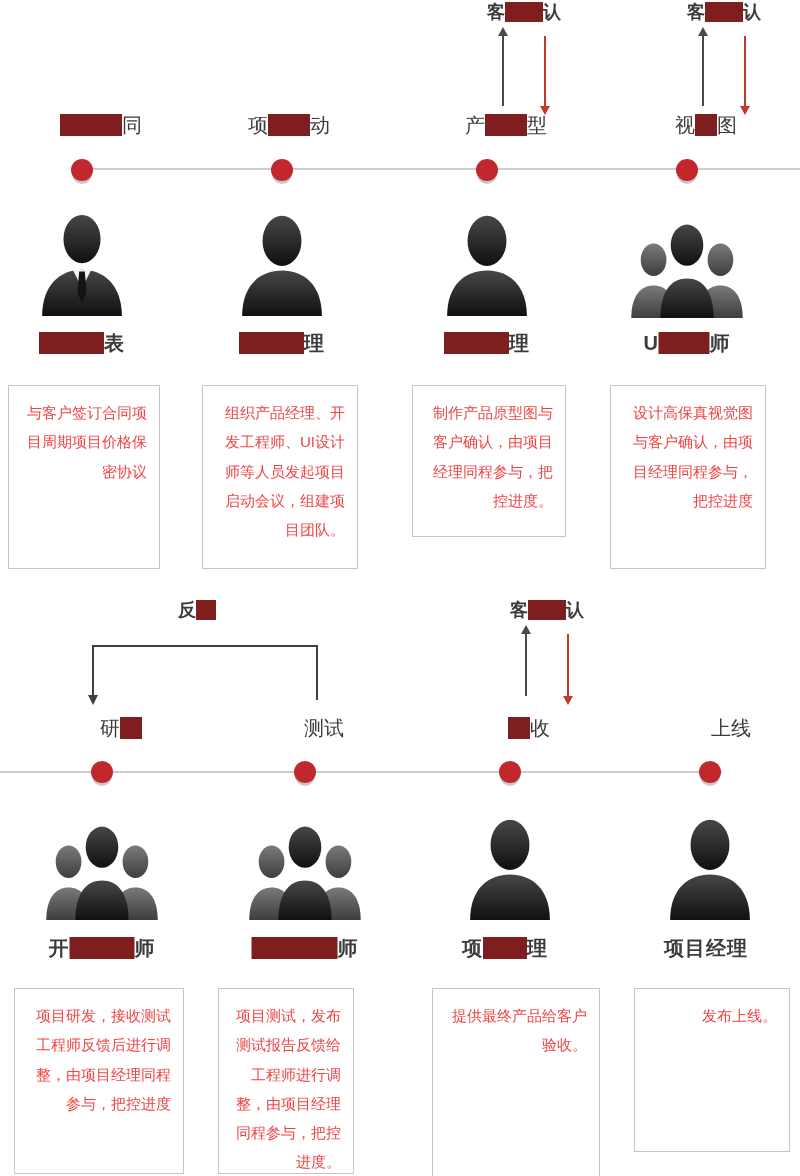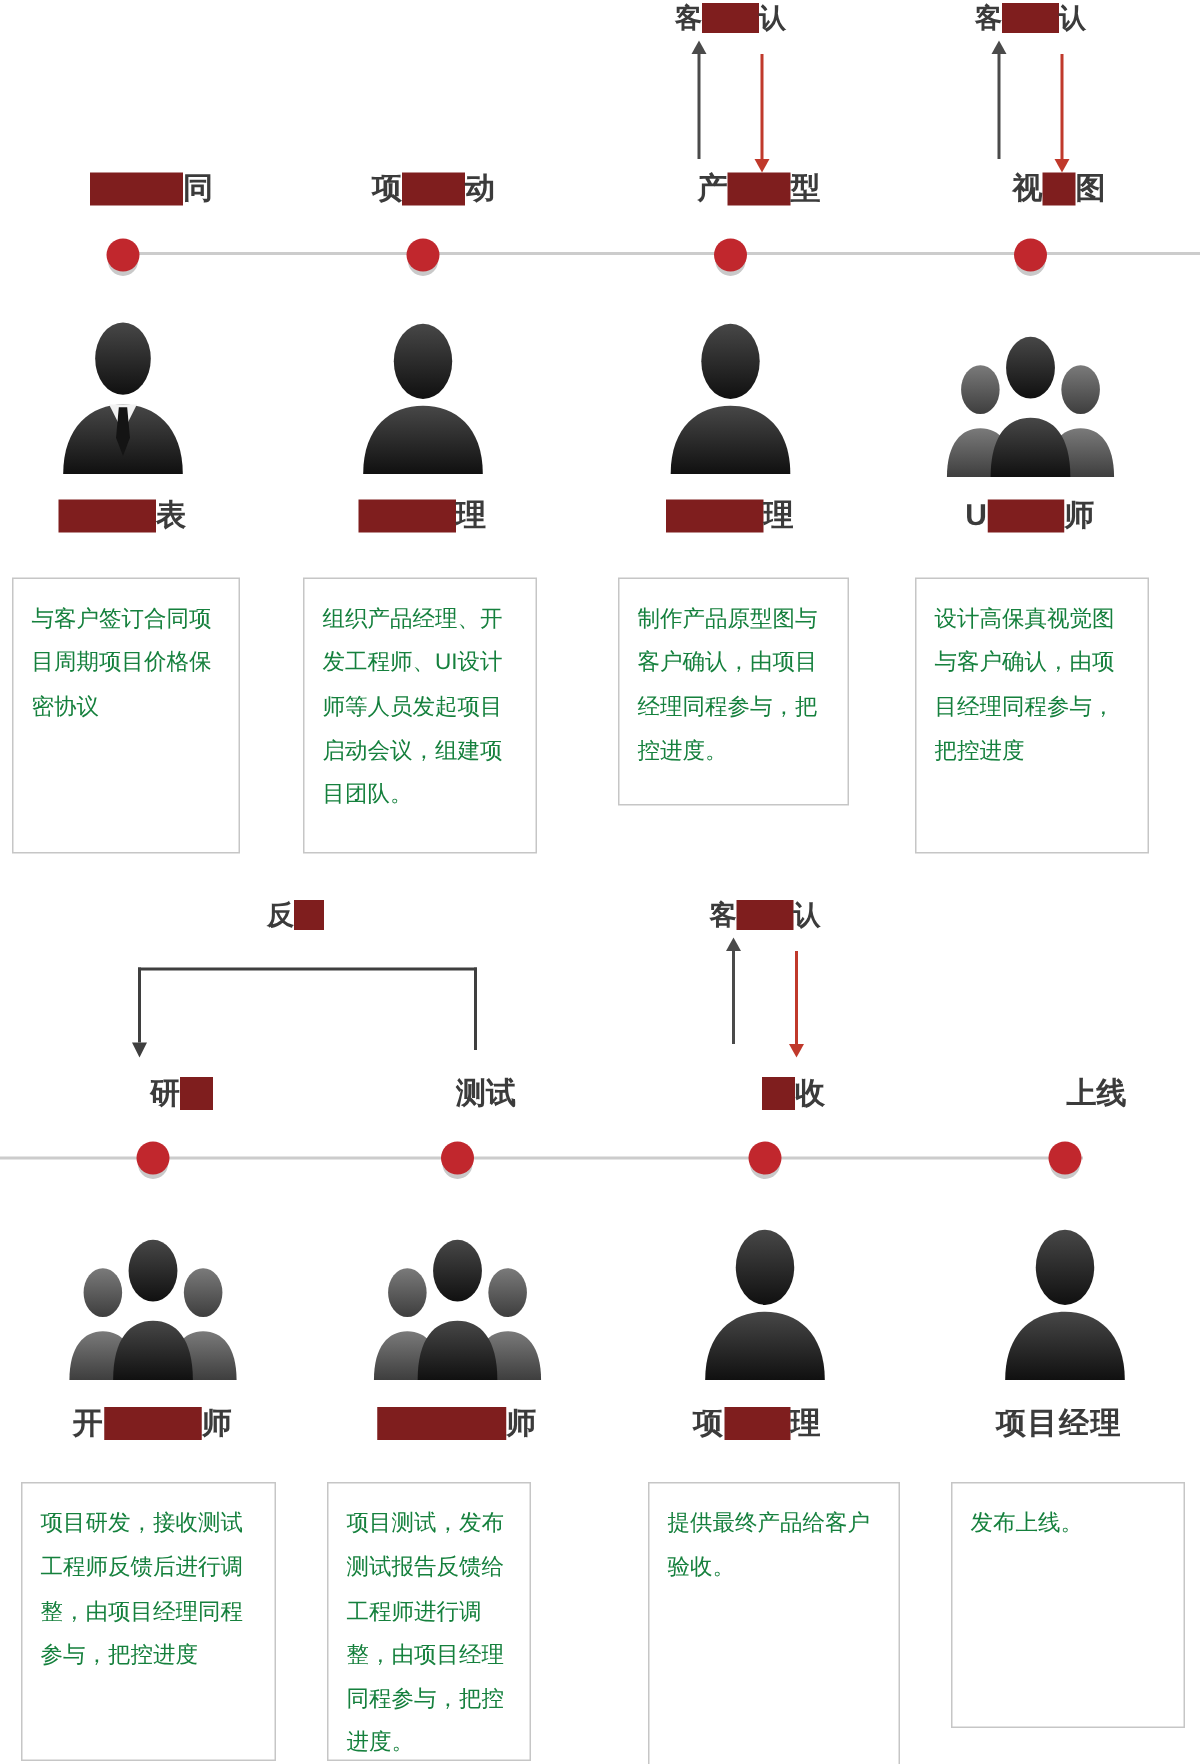--- a/index.html
+++ b/index.html
@@ -14,31 +14,31 @@
   .page{
     position:relative;width:800px;height:1176px;background:#fff;overflow:hidden;
     font-family:"Liberation Sans","DejaVu Sans",sans-serif;color:var(--text-dark);
   }
   .cx{position:absolute;transform:translateX(-50%);}
   .timeline{position:absolute;height:2px;background:var(--line-gray);z-index:1;}
   .node{
     position:absolute;width:22px;height:22px;margin:-11px 0 0 -11px;border-radius:50%;
     background:var(--accent-red);box-shadow:0 4px 0 -1px #c9c9c9;z-index:2;
   }
-  .stage-label{font-size:20px;font-weight:700;white-space:nowrap;color:var(--text-dark);padding-left:38px;}
+  .stage-label{font-size:20px;font-weight:400;white-space:nowrap;color:var(--text-dark);padding-left:38px;}
   .role{font-size:20px;font-weight:700;white-space:nowrap;color:var(--text-dark);letter-spacing:1px;}
   .redact{background:var(--redaction);color:transparent;padding:0 1px;}
   .redact:empty{display:none;}
   .desc-box{
     position:absolute;box-sizing:border-box;border:1px solid #c6c6c6;background:#fff;
-    padding:12px;font-size:15px;line-height:1.95;color:#15803d;text-align:left;
+    padding:12px;font-size:15px;line-height:1.95;color:#ef4444;text-align:right;
   }
   .desc-box p{margin:0;}
   .icon{position:absolute;transform:translateX(-50%);}
-  .confirm{position:absolute;transform:translateX(-50%);text-align:center;}
+  .confirm{position:absolute;transform:translateX(-50%);text-align:center;margin-left:37px;}
   .confirm-label{font-size:18px;font-weight:700;white-space:nowrap;color:var(--text-dark);}
   .arrows{margin-top:12px;display:flex;justify-content:center;gap:40px;height:72px;}
   .arrow{position:relative;width:2px;height:62px;}
   .arrow.tall{height:70px;}
   .arrow.up{background:var(--arrow-gray);}
   .arrow.up::before{
     content:"";position:absolute;top:-9px;left:-4px;width:0;height:0;
     border-left:5px solid transparent;border-right:5px solid transparent;
     border-bottom:9px solid var(--arrow-gray);
   }

